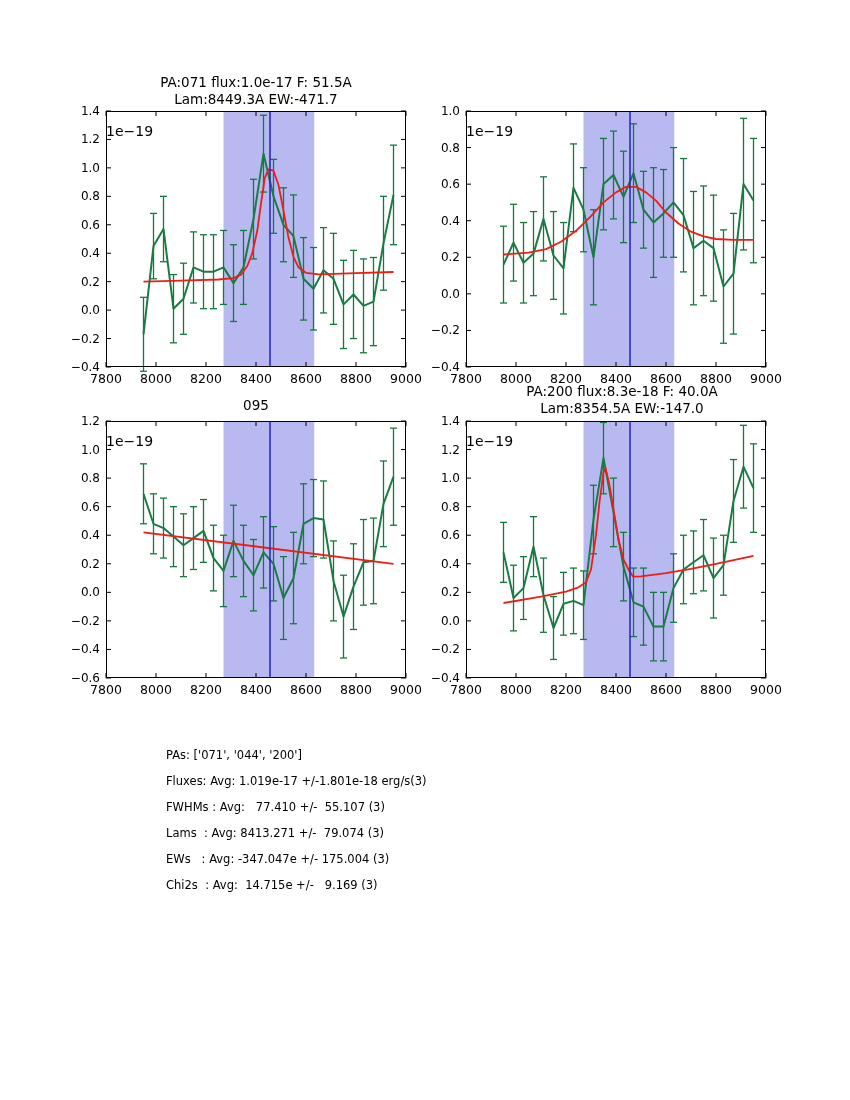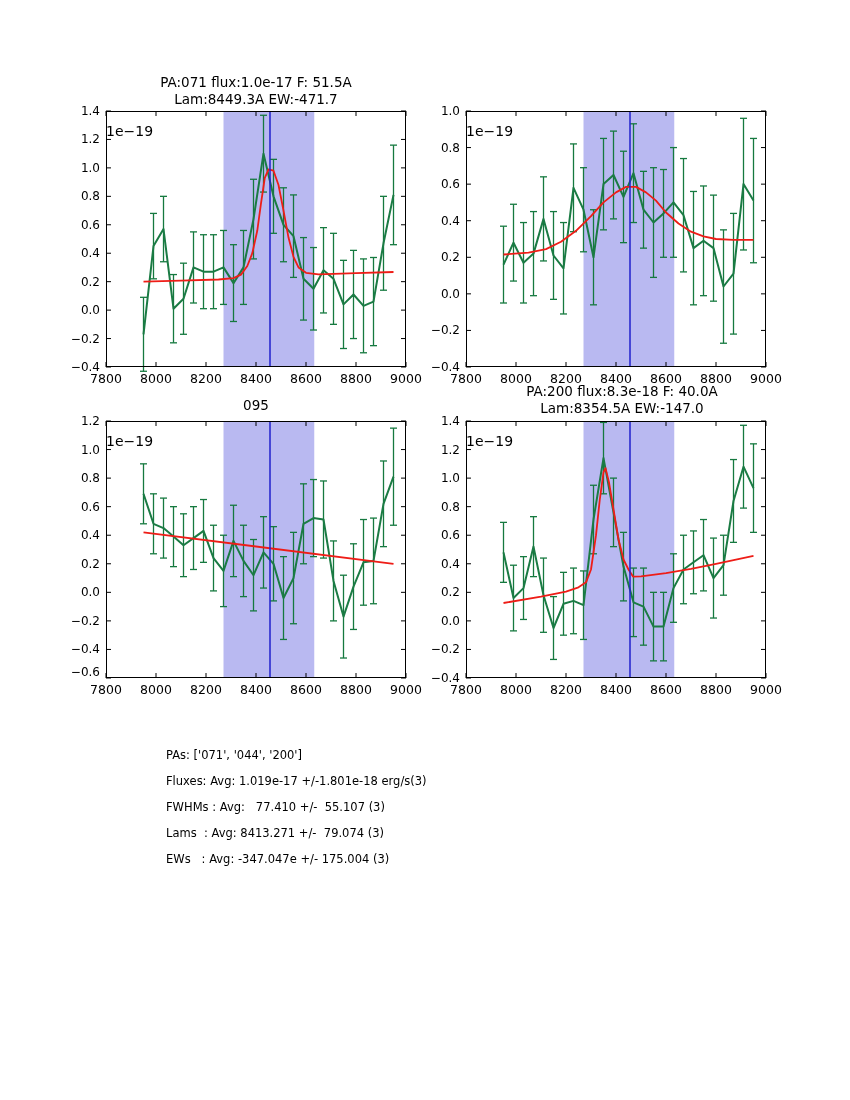--- a/index.html
+++ b/index.html
@@ -575,21 +575,21 @@
         <line x1="300" y1="85.66666666666666" x2="295" y2="85.66666666666666"></line>
         <line x1="0" y1="57.111111111111114" x2="5" y2="57.111111111111114"></line>
         <line x1="300" y1="57.111111111111114" x2="295" y2="57.111111111111114"></line>
         <line x1="0" y1="28.555555555555515" x2="5" y2="28.555555555555515"></line>
         <line x1="300" y1="28.555555555555515" x2="295" y2="28.555555555555515"></line>
         <line x1="0" y1="0" x2="5" y2="0"></line>
         <line x1="300" y1="0" x2="295" y2="0"></line>
       </g>
       <rect x="0.5" y="0.5" width="299" height="256" fill="none" stroke="#000000" stroke-width="1"></rect>
     </svg>
-    <div class="ytick-label" style="top: 243px;">−0.6</div>
+    <div class="ytick-label" style="top: 249px;">−0.6</div>
     <div class="ytick-label" style="top: 220.444px;">−0.4</div>
     <div class="ytick-label" style="top: 191.889px;">−0.2</div>
     <div class="ytick-label" style="top: 163.333px;">0.0</div>
     <div class="ytick-label" style="top: 134.778px;">0.2</div>
     <div class="ytick-label" style="top: 106.222px;">0.4</div>
     <div class="ytick-label" style="top: 77.6667px;">0.6</div>
     <div class="ytick-label" style="top: 49.1111px;">0.8</div>
     <div class="ytick-label" style="top: 20.5556px;">1.0</div>
     <div class="ytick-label" style="top: -8px;">1.2</div>
     <div class="xtick-label" style="left: -32px; top: 261px;">7800</div>
@@ -797,13 +797,14 @@
     <div class="xtick-label" style="left: 218px; top: 261px;">8800</div>
     <div class="xtick-label" style="left: 268px; top: 261px;">9000</div>
   </div>
 
 <div class="footer">
   <div class="fline">PAs: ['071', '044', '200']</div>
   <div class="fline">Fluxes: Avg: 1.019e-17 +/-1.801e-18 erg/s(3)</div>
   <div class="fline">FWHMs : Avg:   77.410 +/-  55.107 (3)</div>
   <div class="fline">Lams  : Avg: 8413.271 +/-  79.074 (3)</div>
   <div class="fline">EWs   : Avg: -347.047e +/- 175.004 (3)</div>
+  <div class="fline">Chi2s  : Avg:  14.715e +/-   9.169 (3)</div>
 </div>
 
 </body></html>

